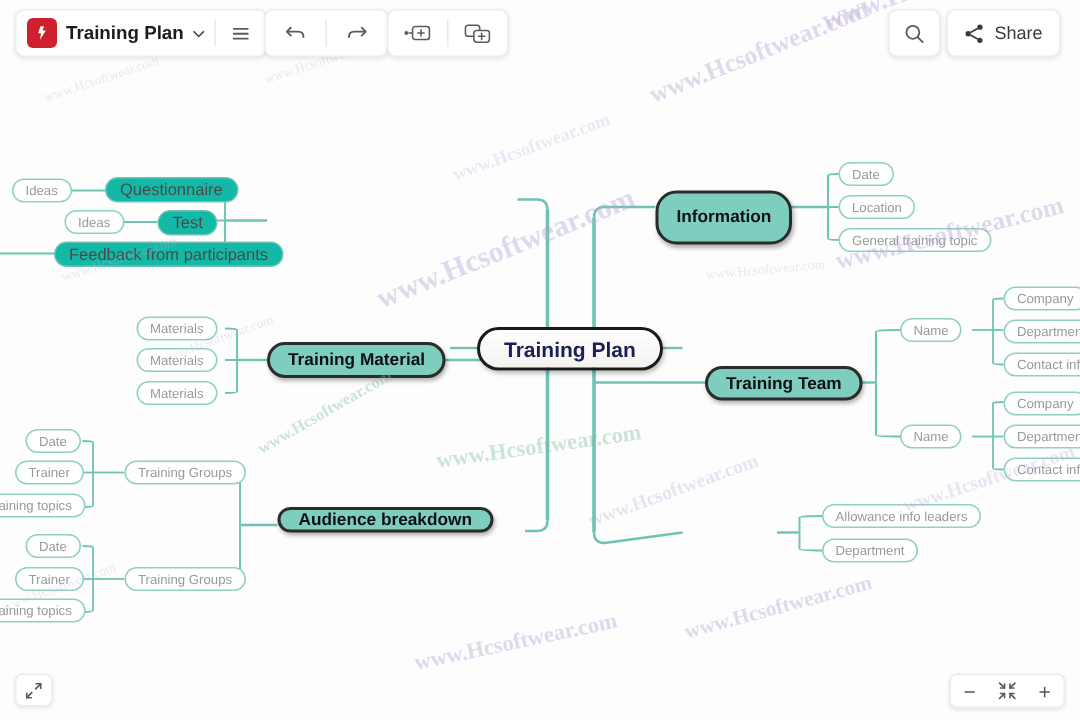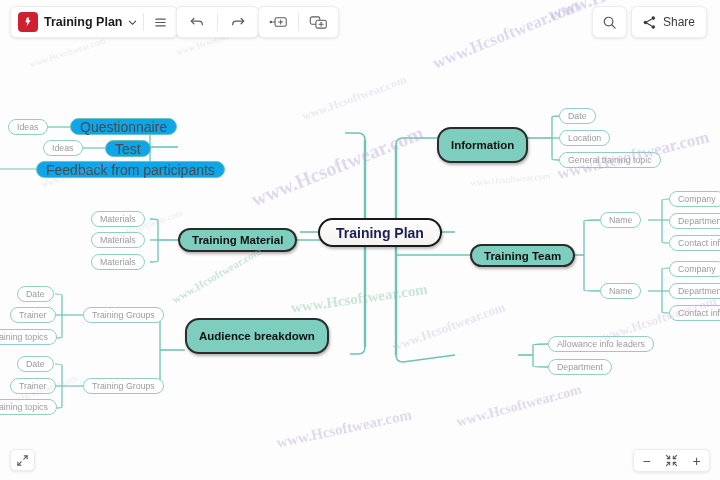--- a/index.html
+++ b/index.html
@@ -53,25 +53,25 @@
     border: 2px solid #2b2b2b;
     border-radius: 14px;
     color: #101010;
     font-weight: 700;
     font-size: 11.5px;
     box-shadow: 1px 2px 3px rgba(0,0,0,.30);
     padding: 0 12px;
   }
   
   .node.l2 {
-    background: #0ea5e9;
+    background: #14b8a6;
     border: 1.3px solid #6ec4b4;
     border-radius: 11px;
     color: #4a4a4a;
-    font-size: 14px;
+    font-size: 11px;
     padding: 0 9px;
   }
   
   .node.l3 {
     background: #ffffff;
     border: 1.2px solid #8fd0c3;
     border-radius: 10px;
     color: #9a9a9a;
     font-size: 8.8px;
     padding: 0 8px;
@@ -215,21 +215,21 @@
     <div class="node l3" style="left:91px; top:211px; height:16px;">
       <span>Materials</span>
     </div>
     <div class="node l3" style="left:91px; top:232px; height:16px;">
       <span>Materials</span>
     </div>
     <div class="node l3" style="left:91px; top:254px; height:16px;">
       <span>Materials</span>
     </div>
 
-    <div class="node l1" style="left:185px; top:318px; height:36px;">
+    <div class="node l1" style="left:185px; top:338px; height:17px;">
       <span>Audience breakdown</span>
     </div>
     <div class="node l3" style="left:83px; top:307px; height:16px;">
       <span>Training Groups</span>
     </div>
     <div class="node l3" style="left:17px; top:286px; height:16px;">
       <span>Date</span>
     </div>
     <div class="node l3" style="left:10px; top:307px; height:16px;">
       <span>Trainer</span>

